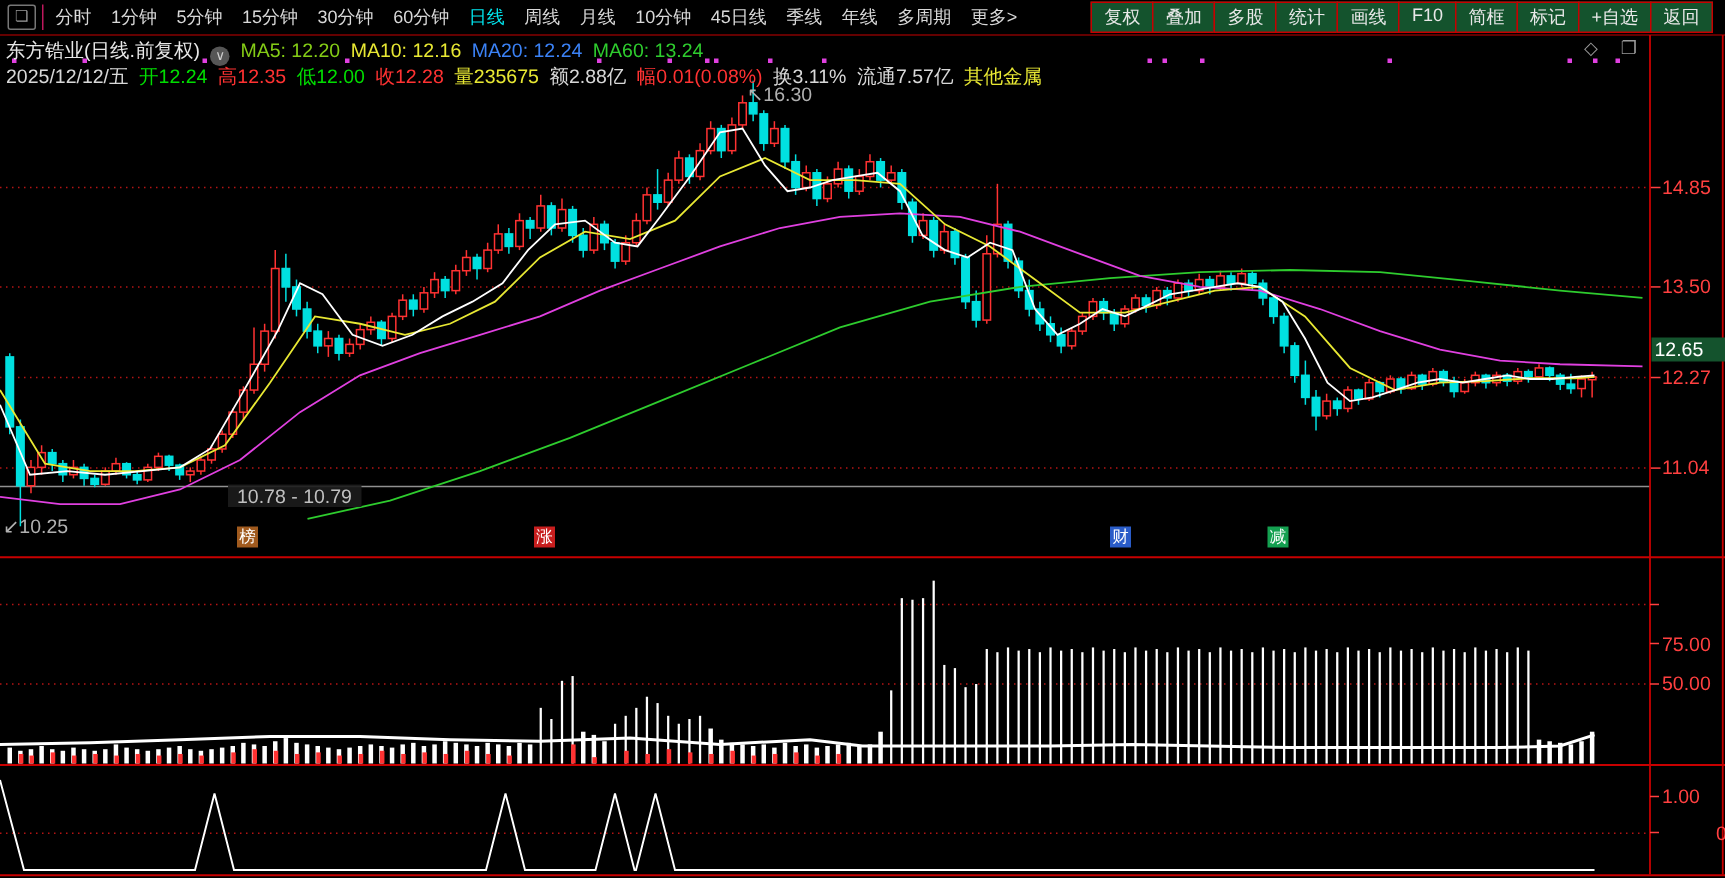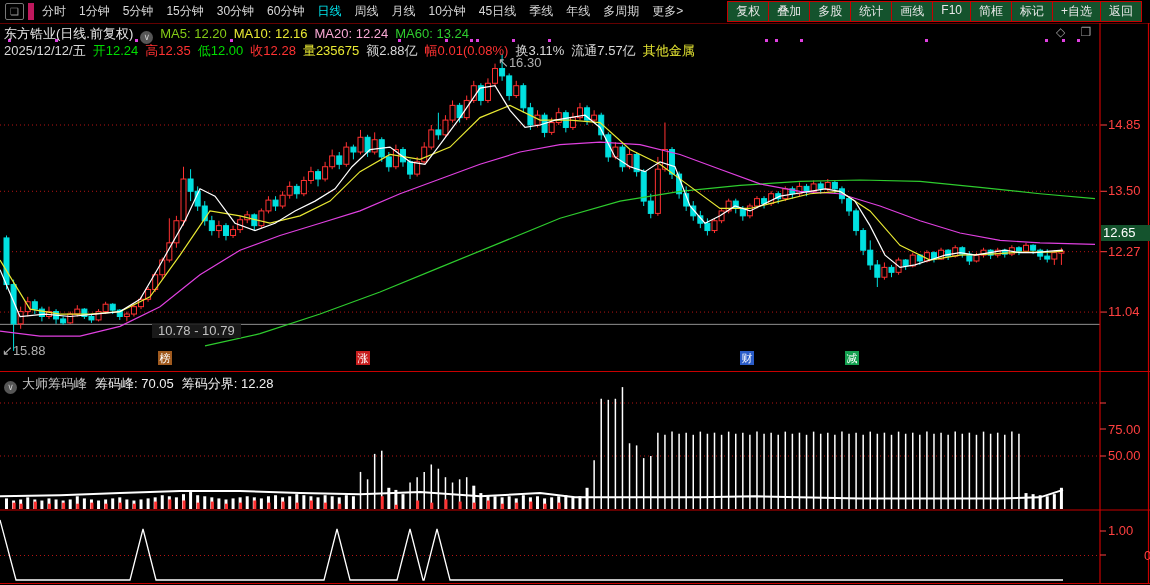--- a/index.html
+++ b/index.html
@@ -4,21 +4,21 @@
 <style>
   html,body{margin:0;padding:0;background:#000;}
   #app{position:relative;width:1150px;height:585px;background:#000;overflow:hidden;
        font-family:"Liberation Sans",sans-serif;-webkit-font-smoothing:none;}
   #chart-svg{position:absolute;left:0;top:0;z-index:1;}
   
   #menubar{position:absolute;left:0;top:0;width:1150px;height:23px;background:#000;z-index:5;
            display:flex;align-items:center;font-size:12px;color:#d8d8d8;}
   #app-icon{width:17px;height:15px;border:1px solid #777;border-radius:2px;margin:0 4px 0 5px;
             color:#999;font-size:10px;line-height:15px;text-align:center;}
-  #menu-left{display:flex;align-items:center;border-left:6px solid #be185d;padding-left:8px;}
+  #menu-left{display:flex;align-items:center;border-left:1px solid #be185d;padding-left:8px;}
   #menu-left .mi{margin-right:13px;cursor:default;}
   #menu-left .mi.active{color:#00e5ee;}
   #menu-right{margin-left:auto;display:flex;margin-right:8px;}
   #menu-right .mb{border:1px solid #c80000;color:#e8e8e8;padding:1px 8px;margin-left:-1px;
                   font-size:12px;background:#14532d;}
   .row{position:absolute;left:4px;font-size:13px;z-index:4;}
   .row span{margin-right:7px;}
   .circ{display:inline-block;width:13px;height:13px;border-radius:50%;background:#565656;color:#cfcfcf;
         font-size:9px;line-height:12px;text-align:center;vertical-align:-2px;margin-right:5px;}
   .axis-label{position:absolute;left:1108px;font-size:13px;color:#ff4040;z-index:3;}
@@ -599,48 +599,45 @@
         <span class="mb">画线</span>
         <span class="mb">F10</span>
         <span class="mb">简框</span>
         <span class="mb">标记</span>
         <span class="mb">+自选</span>
         <span class="mb">返回</span>
       </div>
   </div>
 
   <div class="row" style="top:25px">
-    <span style="color:#e8e8e8">东方锆业(日线.前复权)</span><span class="circ">∨</span><span id="ma-values"><span style="color: #84cc16;">MA5: 12.20</span><span style="color: rgb(232, 232, 51);">MA10: 12.16</span><span style="color: #f9a8d4;">MA20: 12.24</span><span style="color: rgb(46, 204, 46);">MA60: 13.24</span></span>
+    <span style="color:#e8e8e8">东方锆业(日线.前复权)</span><span class="circ">∨</span><span id="ma-values"><span style="color: #84cc16;">MA5: 12.20</span><span style="color: rgb(232, 232, 51);">MA10: 12.16</span><span style="color: #3b82f6;">MA20: 12.24</span><span style="color: rgb(46, 204, 46);">MA60: 13.24</span></span>
   </div>
   <div class="row" style="top:42px" id="quote-row"><span style="color: rgb(216, 216, 216);">2025/12/12/五</span><span style="color: rgb(0, 221, 0);">开12.24</span><span style="color: rgb(255, 50, 50);">高12.35</span><span style="color: rgb(0, 221, 0);">低12.00</span><span style="color: rgb(255, 50, 50);">收12.28</span><span style="color: rgb(232, 232, 51);">量235675</span><span style="color: rgb(216, 216, 216);">额2.88亿</span><span style="color: rgb(255, 50, 50);">幅0.01(0.08%)</span><span style="color: rgb(216, 216, 216);">换3.11%</span><span style="color: rgb(216, 216, 216);">流通7.57亿</span><span style="color: rgb(232, 232, 51);">其他金属</span></div>
 
   <div class="top-icons">◇ ❐</div>
 
   <div id="main-axis">
       <div class="axis-label" style="top: 117px;">14.85</div>
       <div class="axis-label" style="top: 183.285px;">13.50</div>
       <div class="axis-label" style="top: 243.678px;">12.27</div>
       <div class="axis-label" style="top: 304.071px;">11.04</div>
     </div>
   <div id="price-badge" style="top: 225.02px;">12.65</div>
 
   <div class="anno" id="anno-high" style="left: 498px; top: 55px;">↖16.30</div>
-  <div class="anno" id="anno-low" style="left: 2px; top: 343px;">↙15.88</div>
+  <div class="anno" id="anno-low" style="left: 2px; top: 343px;">↙10.25</div>
   <div class="anno" id="range-label" style="left: 152px; top: 323px; text-align: center;">10.78 - 10.79</div>
 
   <div id="markers">
       <div class="marker" style="background: rgb(160, 90, 30); left: 158px; top: 351px;">榜</div>
       <div class="marker" style="background: rgb(200, 30, 30); left: 356px; top: 351px;">涨</div>
       <div class="marker" style="background: rgb(42, 92, 200); left: 740px; top: 351px;">财</div>
       <div class="marker" style="background: rgb(20, 160, 80); left: 845px; top: 351px;">减</div>
     </div>
 
-  <div class="phead" style="top:375px">
-    <span class="circ">∨</span><span>大师筹码峰</span><b>筹码峰: 70.05</b><b>筹码分界: 12.28</b>
-  </div>
   <div id="panel2-axis">
       <div class="axis-label" style="top: 376px; margin-left: 48px;">100.00</div>
       <div class="axis-label" style="top: 421.5px;">75.00</div>
       <div class="axis-label" style="top: 448px;">50.00</div>
     </div>
 
   <div id="panel3-axis">
       <div class="axis-label" style="top: 523px;">1.00</div>
       <div class="axis-label" style="top: 547.5px; margin-left: 36px;">0.50</div>
     </div>

